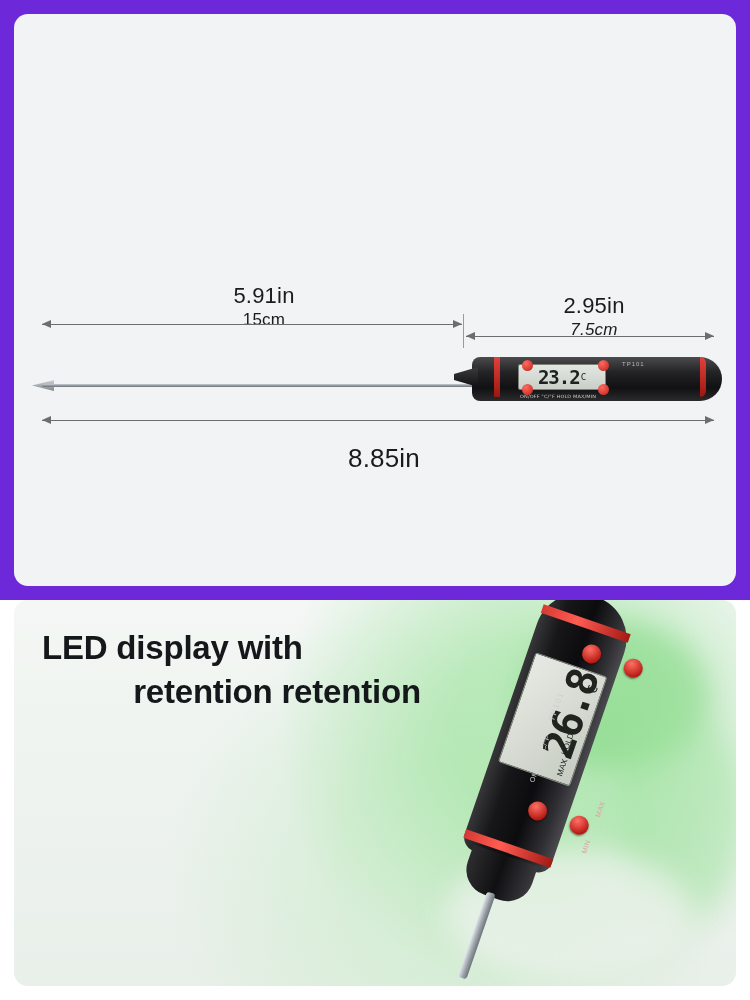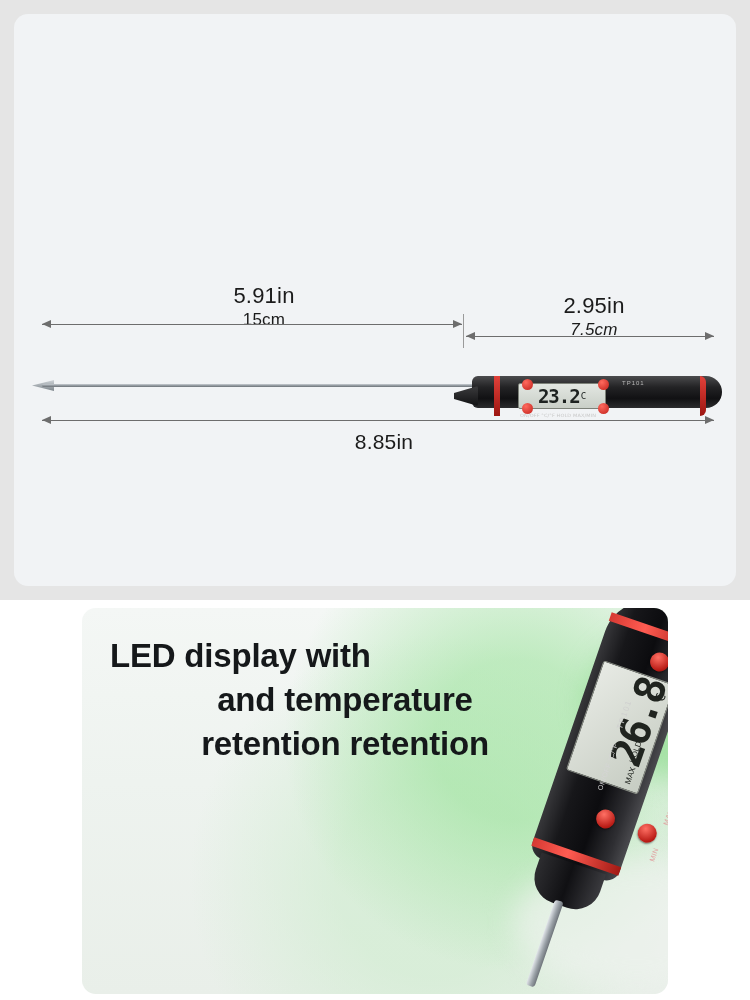--- a/index.html
+++ b/index.html
@@ -8,21 +8,21 @@
     background: #ffffff;
     font-family: "Liberation Sans", sans-serif;
     overflow: hidden;
   }
 
   
   #panel-dimensions {
     position: relative;
     width: 750px;
     height: 600px;
-    background: #e5e5e5;
+    background: #6d28d9;
     padding: 14px 14px 0 14px;
   }
   .diagram-card {
     position: relative;
     width: 722px;
     height: 572px;
     background: #f1f3f5;
     border-radius: 14px;
     overflow: hidden;
   }
@@ -36,21 +36,21 @@
     line-height: 1.12;
     letter-spacing: .2px;
     white-space: nowrap;
   }
 
   #label-shaft-in { left: 190px; top: 270px; width: 120px; font-size: 22px; }
   #label-shaft-cm { left: 190px; top: 296px; width: 120px; font-size: 17px; }
   #label-body-in  { left: 520px; top: 280px; width: 120px; font-size: 22px; }
   #label-body-cm  { left: 520px; top: 306px; width: 120px; font-size: 17px; font-style: italic; }
   #label-total-cm { left: 300px; top: 402px; width: 140px; font-size: 20px; }
-  #label-total-in { left: 300px; top: 416px; width: 140px; font-size: 21px; }
+  #label-total-in { left: 300px; top: 430px; width: 140px; font-size: 26px; }
 
   
   .arrow-line {
     position: absolute;
     height: 1px;
     background: #6d6d6d;
   }
   .arrow-line::before, .arrow-line::after {
     content: "";
     position: absolute;
@@ -97,23 +97,23 @@
     top: 26px;
     width: 22px;
     height: 11px;
     background: linear-gradient(to bottom, #cfd4d8, #7d858b);
     clip-path: polygon(0 50%, 100% 0, 100% 100%);
   }
   
   .body-h {
     position: absolute;
     left: 440px;
-    top: 22px;
+    top: 3px;
     width: 250px;
-    height: 32px;
+    height: 44px;
     background: linear-gradient(to bottom, #4b4b4d 0%, #232325 35%, #111113 70%, #2b2b2d 100%);
     border-radius: 8px 22px 22px 8px;
   }
   .body-h .neck {
     position: absolute;
     left: -18px; top: 10px;
     width: 24px; height: 20px;
     background: linear-gradient(to bottom, #3b3b3d, #111113);
     border-radius: 5px 2px 2px 5px;
     clip-path: polygon(0 35%, 100% 0, 100% 100%, 0 65%);
@@ -179,23 +179,23 @@
   
   #panel-feature {
     position: relative;
     width: 750px;
     height: 400px;
     background: #ffffff;
     padding: 0 14px 14px 14px;
   }
   .feature-card {
     position: relative;
-    width: 586px;
+    width: 722px;
     height: 386px;
-    margin: 8px auto;
+    margin: 0 auto;
     border-radius: 14px;
     overflow: hidden;
     background:
       radial-gradient(circle at 74% 34%, rgba(150,226,150,.55) 0 16%, rgba(150,226,150,0) 46%),
       radial-gradient(circle at 60% 70%, rgba(205,236,205,.6) 0 22%, rgba(205,236,205,0) 55%),
       linear-gradient(180deg, #f4f7f5 0%, #eef3ef 45%, #e9efe9 100%);
     text-decoration: underline;
   }
   .blur-leaf {
     position: absolute;
@@ -374,21 +374,20 @@
 
 <section id="panel-feature">
   <div class="feature-card">
 
     <div class="blur-leaf" id="leaf-1"></div>
     <div class="blur-leaf" id="leaf-2"></div>
     <div class="blur-leaf" id="leaf-3"></div>
 
     <div class="feature-text">
       <span class="line l1">LED display with</span>
-      <span class="line l3">and temperature</span>
       <span class="line l4">retention retention</span>
     </div>
 
     <div id="thermometer-tilted">
       <div class="body-v">
         <div class="ring-v" id="ring-v-1"></div>
         <div class="ring-v" id="ring-v-2"></div>
         <div class="lcd-v">
           <span class="val">26.8</span>
           <span class="unit">C</span>

